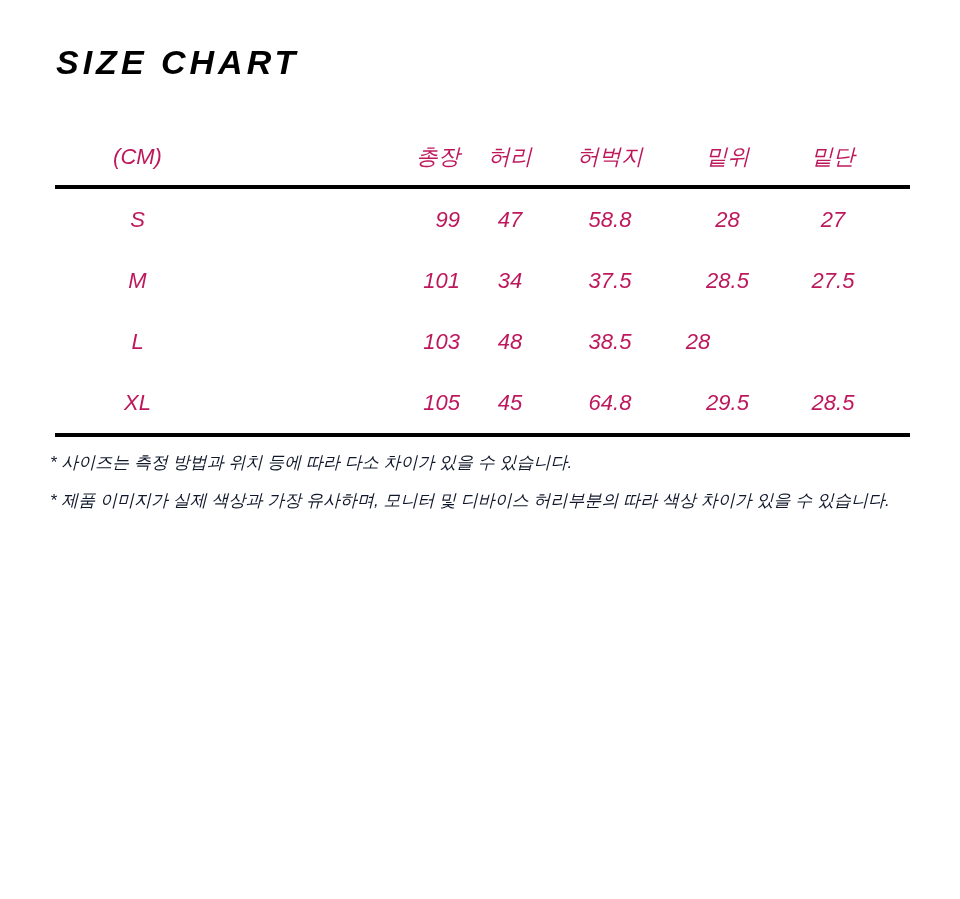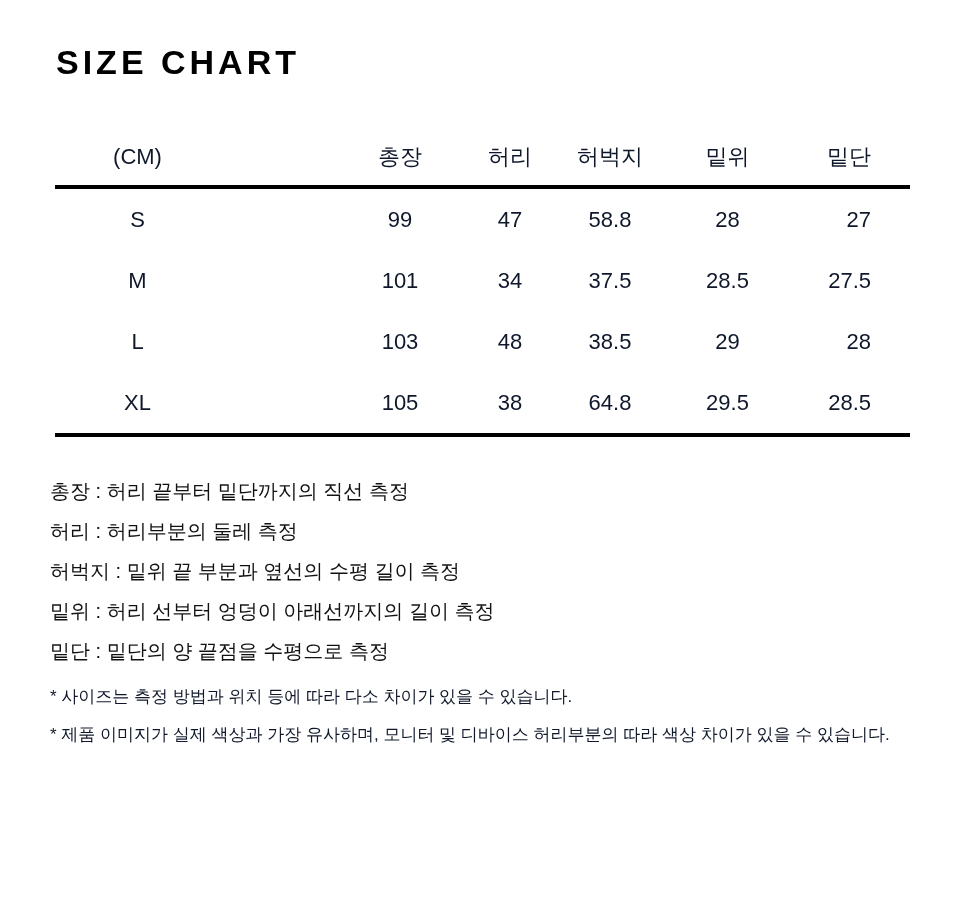--- a/index.html
+++ b/index.html
@@ -10,49 +10,50 @@
     background: #ffffff;
     font-family: "Liberation Sans", "DejaVu Sans", sans-serif;
     color: #000000;
     overflow: hidden;
   }
   .page {
     position: relative;
     width: 960px;
     height: 899px;
     background: #ffffff;
+    font-style: italic;
   }
   .page-title {
     margin: 0;
     padding: 45px 0 0 56px;
     font-size: 34px;
     line-height: 34px;
     font-weight: 700;
     letter-spacing: 4px;
     color: #000000;
   }
   .size-table {
     margin: 50px 0 0 55px;
     width: 855px;
     font-size: 22px;
-    color: #0f172a;
+    color: #be185d;
   }
   .trow {
     display: flex;
     align-items: center;
     height: 61px;
   }
   .trow.header { height: 56px; }
   .cell { text-align: center; }
   .c-size { width: 165px; }
-  .c-v1 { margin-left: 120px; width: 120px; }
+  .c-v1 { margin-left: 120px; width: 120px; text-align: right; }
   .c-v2 { width: 100px; }
   .c-v3 { width: 100px; }
   .c-v4 { width: 135px; text-align: center; }
-  .c-v5 { width: 76px; text-align: right; }
+  .c-v5 { width: 76px; }
   .rule {
     height: 4px;
     background: #000000;
     width: 855px;
     border: none;
     margin: 0;
   }
   .notes {
     margin: 34px 0 0 50px;
     font-size: 20px;
@@ -104,43 +105,35 @@
       <div class="cell c-v3">37.5</div>
       <div class="cell c-v4">28.5</div>
       <div class="cell c-v5">27.5</div>
     </div>
 
     <div class="trow">
       <div class="cell c-size">L</div>
       <div class="cell c-v1">103</div>
       <div class="cell c-v2">48</div>
       <div class="cell c-v3">38.5</div>
-      <div class="cell c-v4">29</div>
       <div class="cell c-v5">28</div>
     </div>
 
     <div class="trow">
       <div class="cell c-size">XL</div>
       <div class="cell c-v1">105</div>
-      <div class="cell c-v2">38</div>
+      <div class="cell c-v2">45</div>
       <div class="cell c-v3">64.8</div>
       <div class="cell c-v4">29.5</div>
       <div class="cell c-v5">28.5</div>
     </div>
 
     <div class="rule"></div>
 
   </div>
 
-  <div class="notes">
-    <div class="note-line">총장 : 허리 끝부터 밑단까지의 직선 측정</div>
-    <div class="note-line">허리 : 허리부분의 둘레 측정</div>
-    <div class="note-line">허벅지 : 밑위 끝 부분과 옆선의 수평 길이 측정</div>
-    <div class="note-line">밑위 : 허리 선부터 엉덩이 아래선까지의 길이 측정</div>
-    <div class="note-line">밑단 : 밑단의 양 끝점을 수평으로 측정</div>
-  </div>
 
   <div class="disclaimers">
     <div class="disclaimer-line">* 사이즈는 측정 방법과 위치 등에 따라 다소 차이가 있을 수 있습니다.</div>
     <div class="disclaimer-line">* 제품 이미지가 실제 색상과 가장 유사하며, 모니터 및 디바이스 허리부분의 따라 색상 차이가 있을 수 있습니다.</div>
   </div>
 
 </div>
 
 </body></html>

